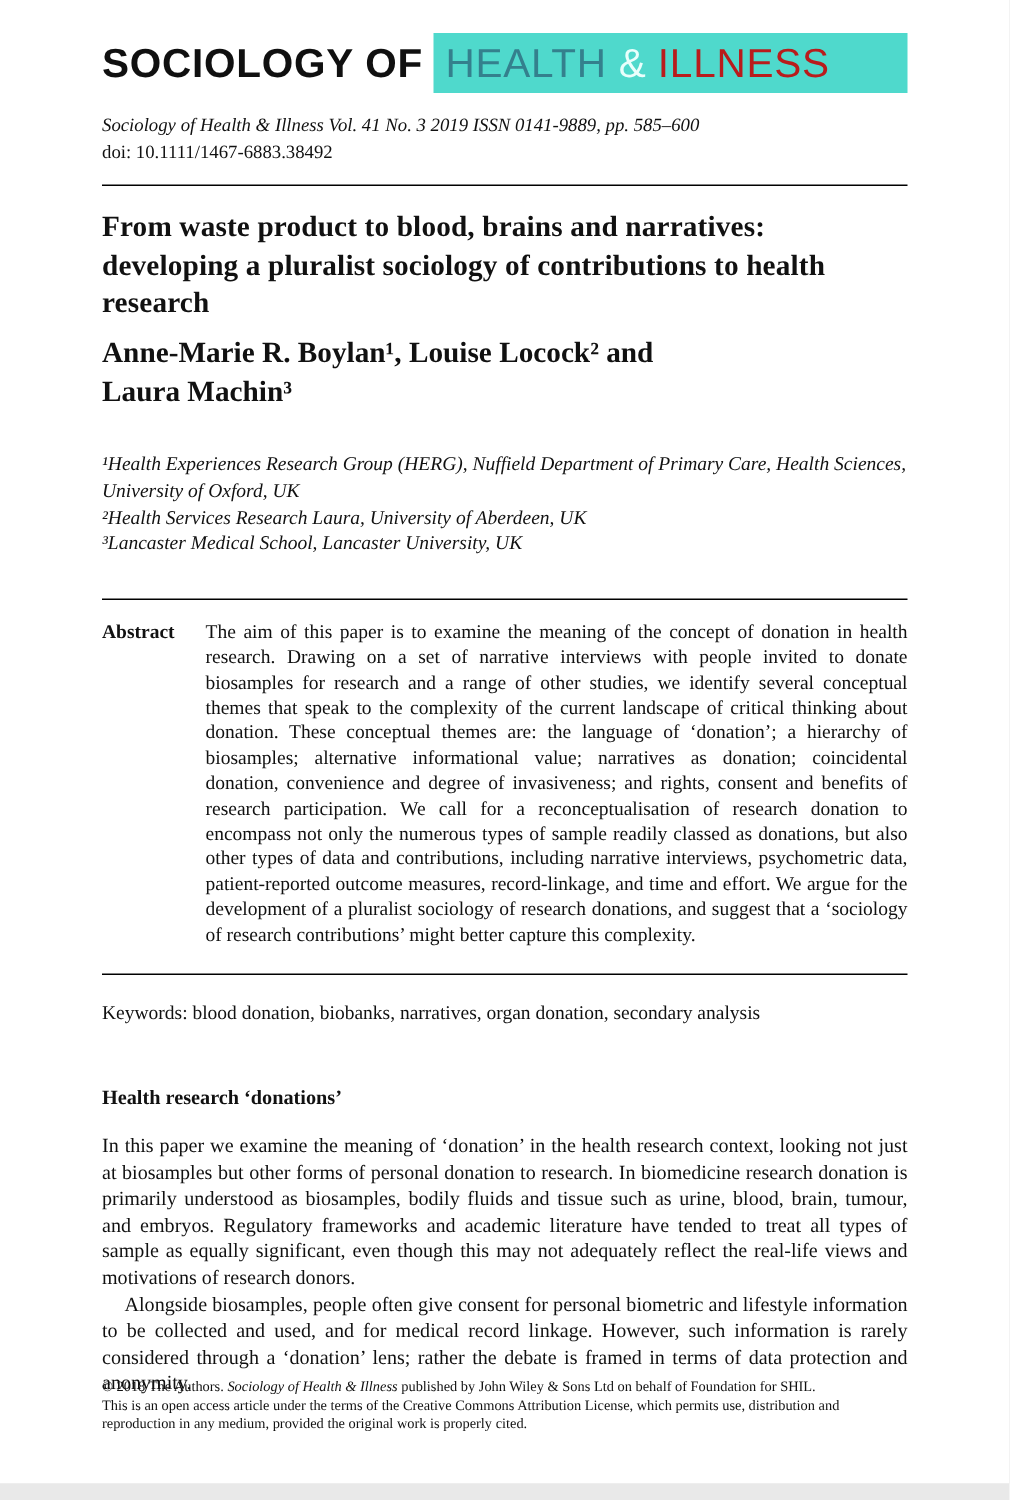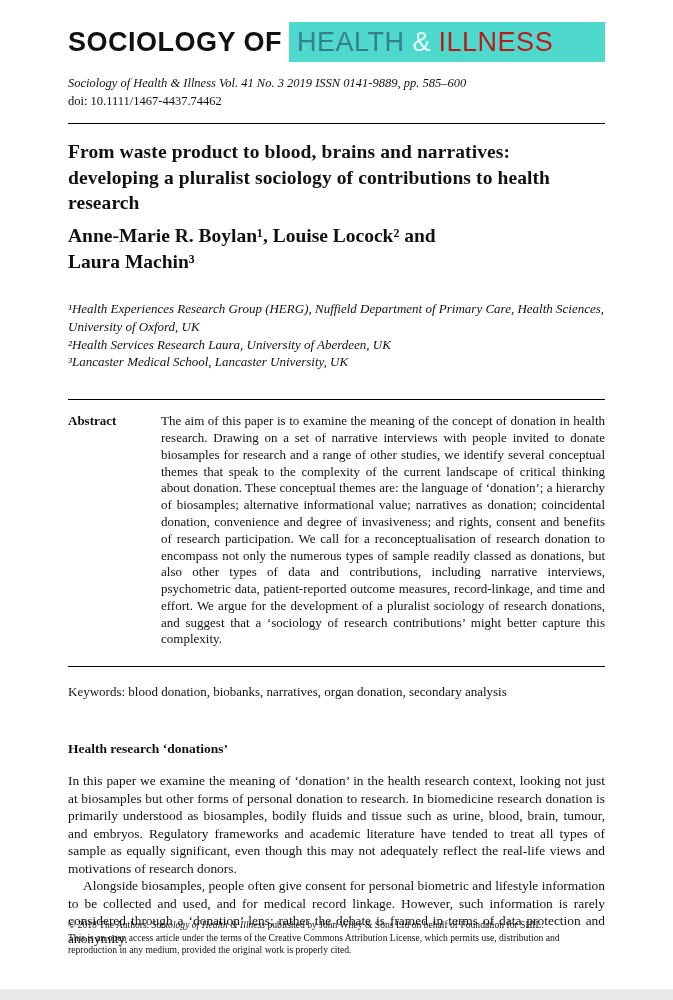--- a/index.html
+++ b/index.html
@@ -96,21 +96,20 @@
     margin-top: 25px;
     font-size: 13px;
     font-style: italic;
     line-height: 1.38;
   }
 
   
   .abstract {
     display: flex;
     margin-top: 13px;
-    gap: 24px;
   }
   .abstract .label {
     flex: 0 0 69px;
     font-weight: bold;
     font-size: 13px;
   }
   .abstract .text {
     flex: 1 1 auto;
     font-size: 13px;
     line-height: 1.29;
@@ -161,21 +160,21 @@
     <span class="prefix">SOCIOLOGY OF</span>
     <span class="teal-box" style="background: rgb(79, 217, 204);">
       <span class="word" style="color: rgb(52, 128, 141);">HEALTH</span>
       <span class="amp" style="color: rgb(234, 255, 252);">&amp;</span>
       <span class="word" style="color: #b91c1c;">ILLNESS</span>
     </span>
   </div>
 
   <div class="journal-info">
     <div class="citation">Sociology of Health &amp; Illness Vol. 41 No. 3 2019 ISSN 0141-9889, pp. 585–600</div>
-    <div class="doi">doi: 10.1111/1467-4437.74462</div>
+    <div class="doi">doi: 10.1111/1467-6883.38492</div>
   </div>
 
   <hr class="rule rule-top">
 
   <h1 class="article-title">From waste product to blood, brains and narratives: developing a pluralist sociology of contributions to health research</h1>
 
   <div class="authors">
     <div>Anne-Marie R. Boylan¹, Louise Locock² and</div>
     <div>Laura Machin³</div>
   </div>

